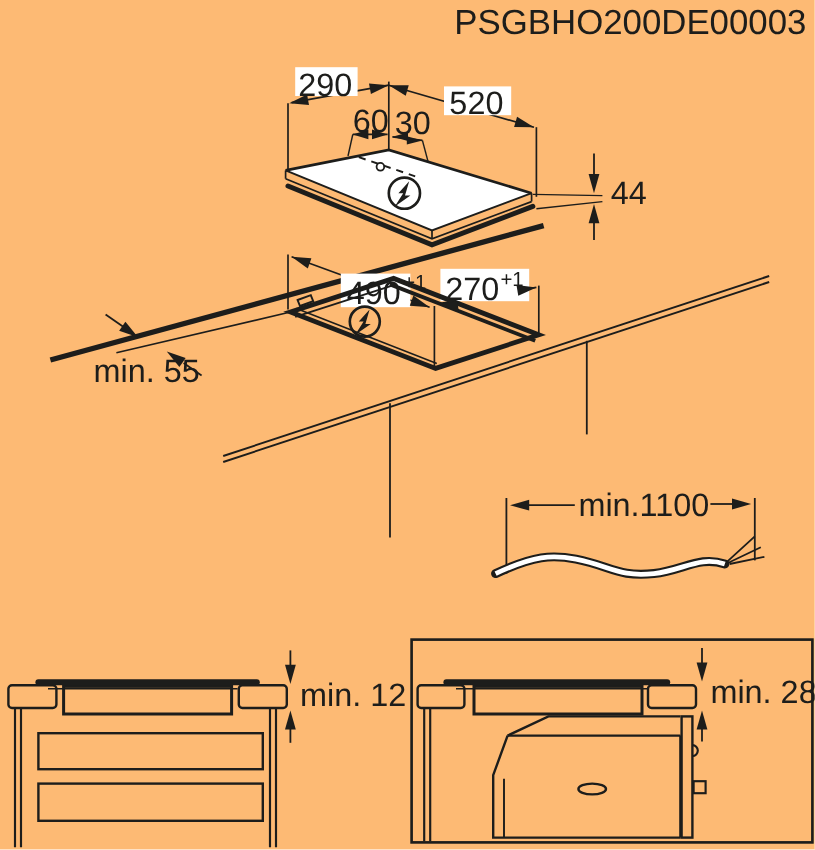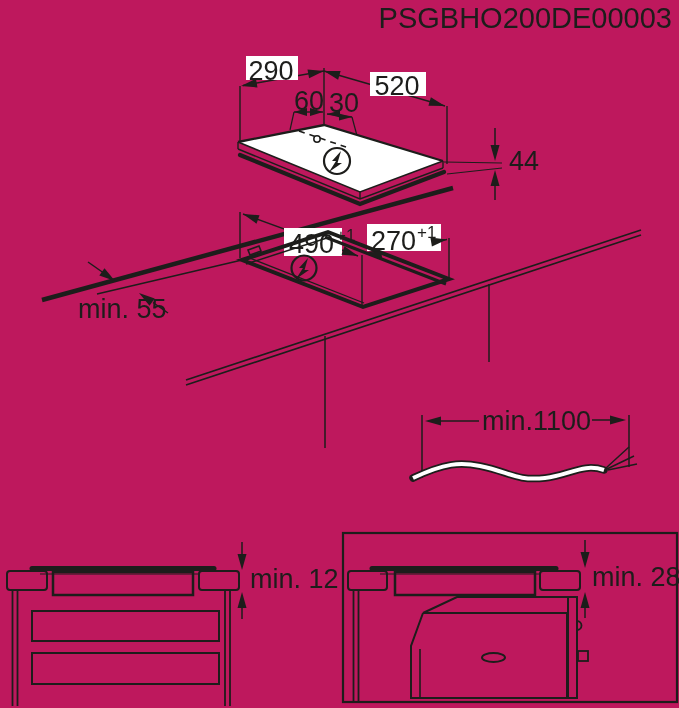--- a/index.html
+++ b/index.html
@@ -1,16 +1,16 @@
 <!DOCTYPE html>
 <html><head>
 <meta charset="utf-8">
 <style>
   html,body{margin:0;padding:0;background:#fff;}
-  .page{position:relative;width:679px;height:708px;background:#be185d;overflow:hidden;
+  .page{position:relative;width:679px;height:708px;background:#fdba74;overflow:hidden;
         font-family:"Liberation Sans", sans-serif;}
   svg{display:block;}
   .ln{stroke:#1d1d1b;fill:none;}
   .dim{font-family:"Liberation Sans", sans-serif;font-size:27px;fill:#1d1d1b;}
   .sup{font-family:"Liberation Sans", sans-serif;font-size:17px;fill:#1d1d1b;}
   .ttl{font-family:"Liberation Sans", sans-serif;font-size:29px;fill:#1d1d1b;}
   .ah{fill:#1d1d1b;stroke:none;}
   .halo{fill:#ffffff;stroke:none;}
 </style>
 </head>

